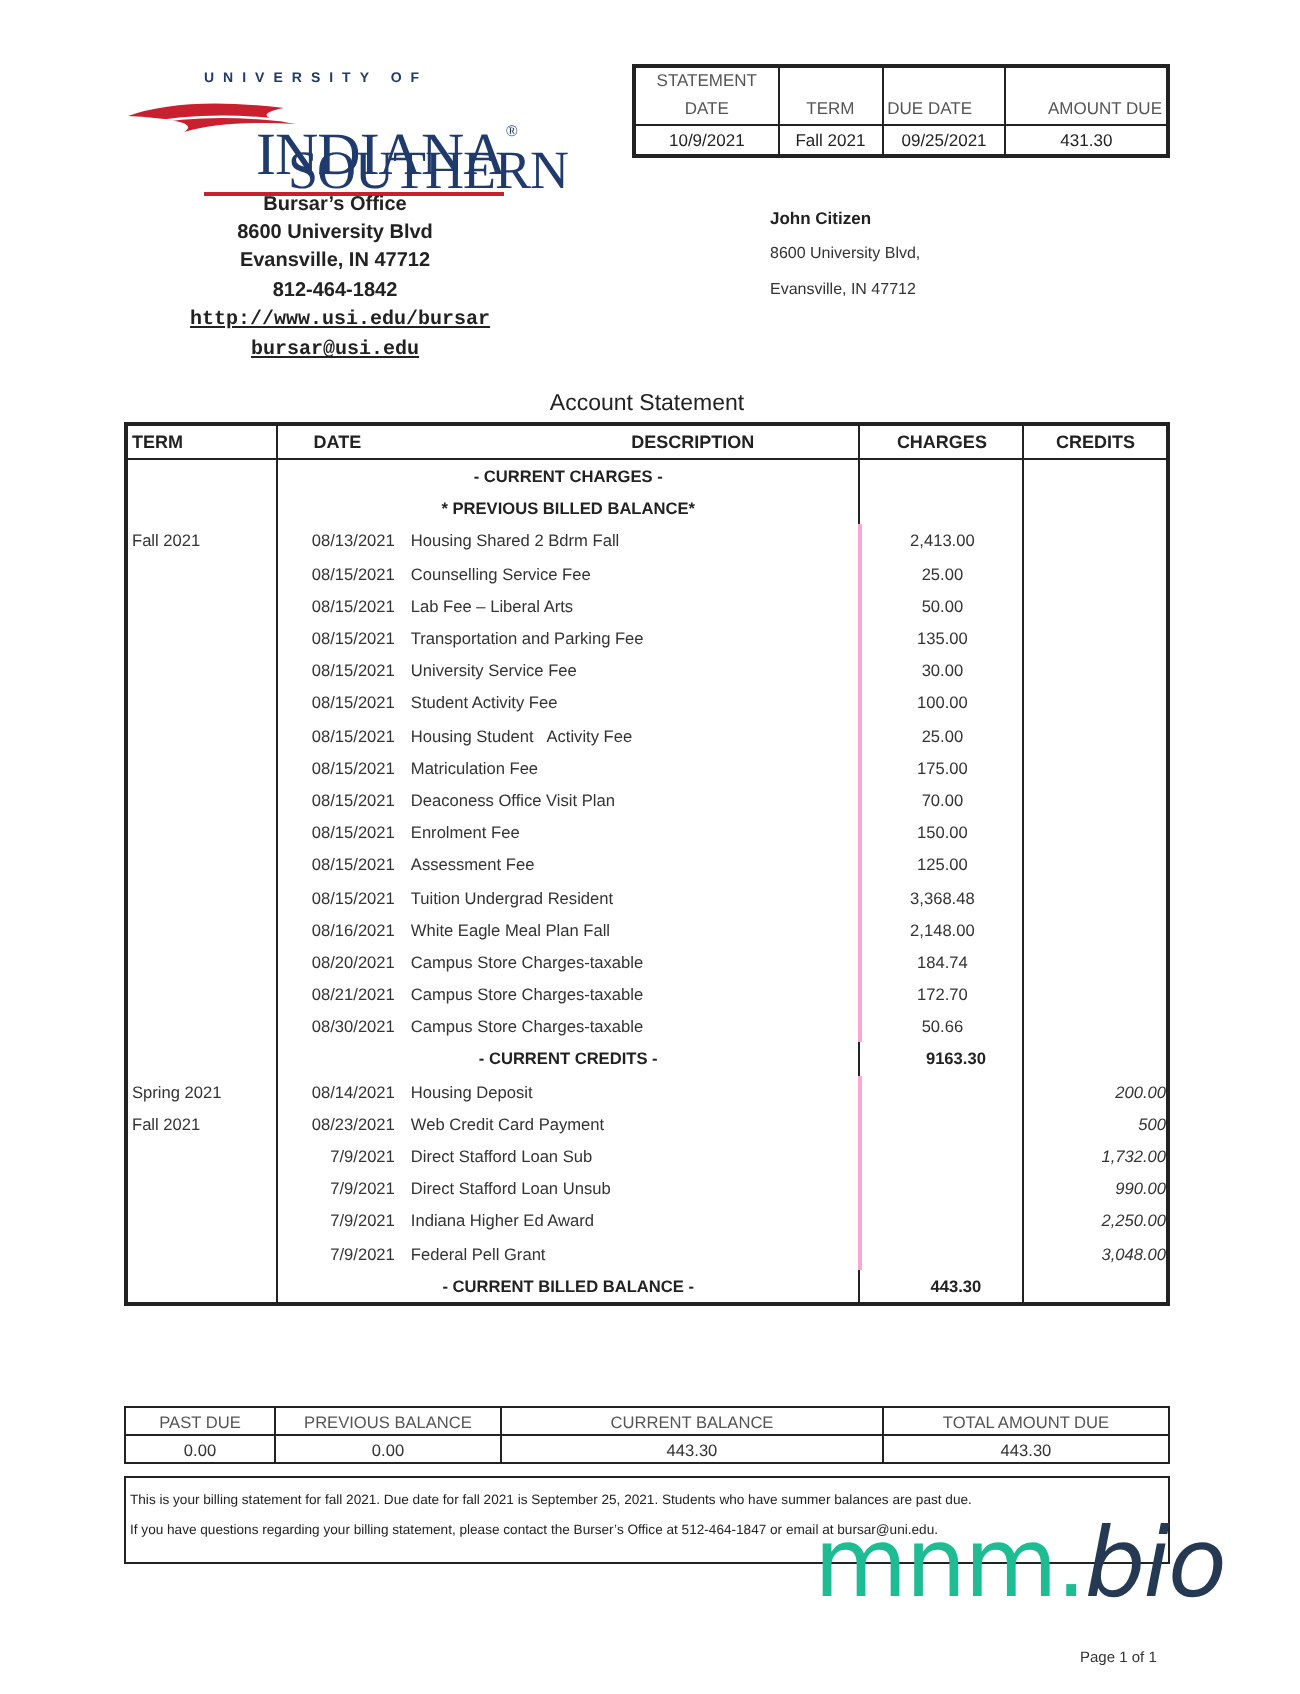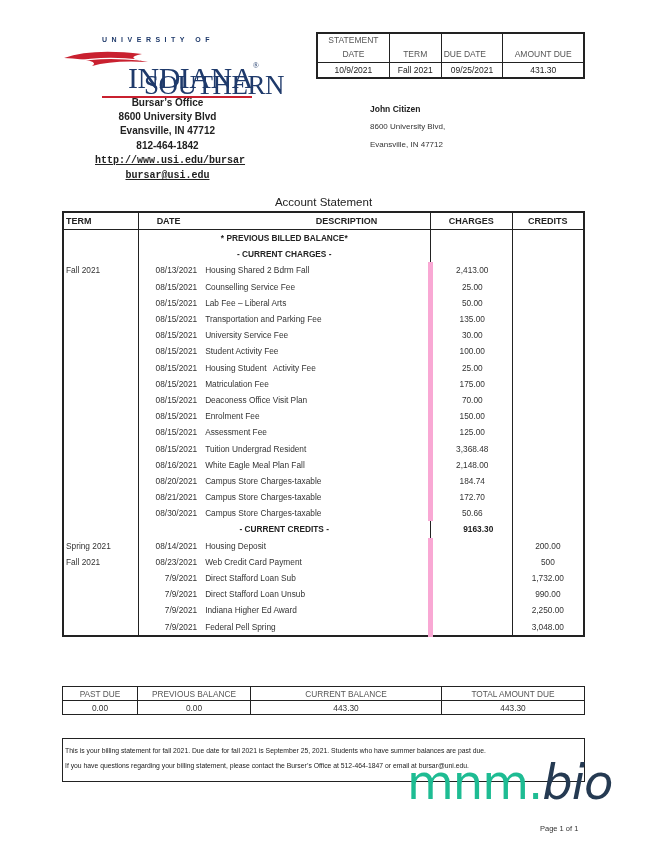--- a/index.html
+++ b/index.html
@@ -20,41 +20,41 @@
   #office a { color:#222; text-decoration:underline;font-family:Liberation Mono, monospace; }
 
   
   table { border-collapse:collapse; }
   #summary { left:316px; top:32px; width:269px; }
   #summary td { border:1px solid #222; font-size:8.5px; color:#555; text-align:center; padding:0 2px; height:16px; white-space:nowrap; }
   #summary tr.vals td { color:#222; font-size:8.5px; height:14px; }
   #summary { border:2px solid #222; }
 
   
-  #recipient { left:370px; top:100px; font-size:8px; line-height:18px; color:#333; }
+  #recipient { left:385px; top:100px; font-size:8px; line-height:18px; color:#333; }
   #recipient .name { font-weight:bold; color:#222; font-size:8.5px; }
 
   #acct-title { left:62px; top:196px; width:523px; text-align:center; font-size:11.5px; color:#222; }
 
   
   #main { left:62px; top:211px; width:523px; border:2px solid #222; }
   #main th { border:1px solid #222; border-bottom:1.5px solid #222; font-size:9px; font-weight:bold; color:#222; height:16px; padding:0; }
   #main th.term { text-align:left; padding-left:2px; }
   #main td { font-size:8.3px; color:#333; height:16.2px; padding:0; white-space:nowrap; }
   #main td.c-term { width:74px; border-right:1px solid #222; padding-left:2px; }
   #main td.c-date { width:60px; text-align:right; padding-right:8px; }
-  #main td.c-desc { width:232px; border-right:5px solid #f9a8d4; }
+  #main td.c-desc { width:232px; border-right:2px solid #f9a8d4; }
   #main td.c-chg { width:70px; border-right:1px solid #222; text-align:center; }
-  #main td.c-crd { width:73px; text-align:center; }
+  #main td.c-crd { width:73px; text-align:right;font-style:italic; }
   #main td.section { text-align:center; font-weight:bold; color:#222; border-right:1px solid #222; }
   #main td.bold { font-weight:bold; color:#222;padding-left:14px; }
   #main tr.last td { border-bottom:1px solid #222; }
 
   
-  #balance { left:62px; top:686px; width:523px; border:1.5px solid #222; }
+  #balance { left:62px; top:703px; width:523px; border:1.5px solid #222; }
   #balance td { border:1px solid #222; font-size:8.3px; color:#555; text-align:center; height:13px; padding:0; }
   #balance tr.vals td { color:#333; }
 
   
   #notice { left:62px; top:738px; width:519px; height:44px; border:1.5px solid #222; font-size:6.8px; color:#222; line-height:15px; padding:4px 0 0 2px; box-sizing:border-box; width:523px; }
 
   
   #watermark { left:407px; top:760px; font-size:48px; font-weight:normal; letter-spacing:-1px; line-height:45px; font-family:"DejaVu Sans", sans-serif; }
   #watermark .wm-a { color:#1ebc93; }
   #watermark .wm-b { color:#253a52; font-style:italic; }
@@ -89,21 +89,21 @@
       <tr>
     <td style="height:12px;border-bottom:none">STATEMENT</td>
     <td style="height:12px;border-bottom:none" rowspan="1"></td>
     <td style="height:12px;border-bottom:none"></td>
     <td style="height:12px;border-bottom:none"></td>
   </tr>
   <tr>
     <td style="border-top:none">DATE</td>
     <td style="border-top:none">TERM</td>
     <td style="border-top:none;text-align:left">DUE DATE</td>
-    <td style="border-top:none;text-align:center">AMOUNT DUE</td>
+    <td style="border-top:none;text-align:right">AMOUNT DUE</td>
   </tr>
   <tr class="vals">
     <td>10/9/2021</td>
     <td>Fall 2021</td>
     <td>09/25/2021</td>
     <td>431.30</td>
   </tr>
 </tbody>
   </table>
 
@@ -121,27 +121,27 @@
       <th class="term">TERM</th>
       <th style="border-right:none;text-align:left;padding-left:18px">DATE</th>
       <th style="border-left:none;text-align:center;padding-left:58px">DESCRIPTION</th>
       <th>CHARGES</th>
       <th>CREDITS</th>
     </tr>
   </thead>
   <tbody id="main-body">
     <tr>
       <td class="c-term"></td>
-      <td colspan="2" class="section">* PREVIOUS BILLED BALANCE*</td>
+      <td colspan="2" class="section">- CURRENT CHARGES -</td>
       <td class="c-chg"></td>
       <td class="c-crd"></td>
     </tr>
     <tr>
       <td class="c-term"></td>
-      <td colspan="2" class="section">- CURRENT CHARGES -</td>
+      <td colspan="2" class="section">* PREVIOUS BILLED BALANCE*</td>
       <td class="c-chg"></td>
       <td class="c-crd"></td>
     </tr>
 
     <tr>
         <td class="c-term">Fall 2021</td>
         <td class="c-date">08/13/2021</td>
         <td class="c-desc">Housing Shared 2 Bdrm Fall</td>
         <td class="c-chg">2,413.00</td>
         <td class="c-crd"></td>
@@ -290,25 +290,31 @@
     <tr>
         <td class="c-term"></td>
         <td class="c-date">7/9/2021</td>
         <td class="c-desc">Indiana Higher Ed Award</td>
         <td class="c-chg"></td>
         <td class="c-crd">2,250.00</td>
       </tr>
     <tr>
         <td class="c-term"></td>
         <td class="c-date">7/9/2021</td>
-        <td class="c-desc">Federal Pell Spring</td>
+        <td class="c-desc">Federal Pell Grant</td>
         <td class="c-chg"></td>
         <td class="c-crd">3,048.00</td>
       </tr>
 
+    <tr class="last">
+      <td class="c-term"></td>
+      <td colspan="2" class="section">- CURRENT BILLED BALANCE -</td>
+      <td class="c-chg bold">443.30</td>
+      <td class="c-crd"></td>
+    </tr>
   </tbody>
 </table>
 
 <table id="balance" class="abs">
   <tbody>
       <tr>
     <td style="width:74px">PAST DUE</td>
     <td style="width:112px">PREVIOUS BALANCE</td>
     <td style="width:190px">CURRENT BALANCE</td>
     <td>TOTAL AMOUNT DUE</td>

